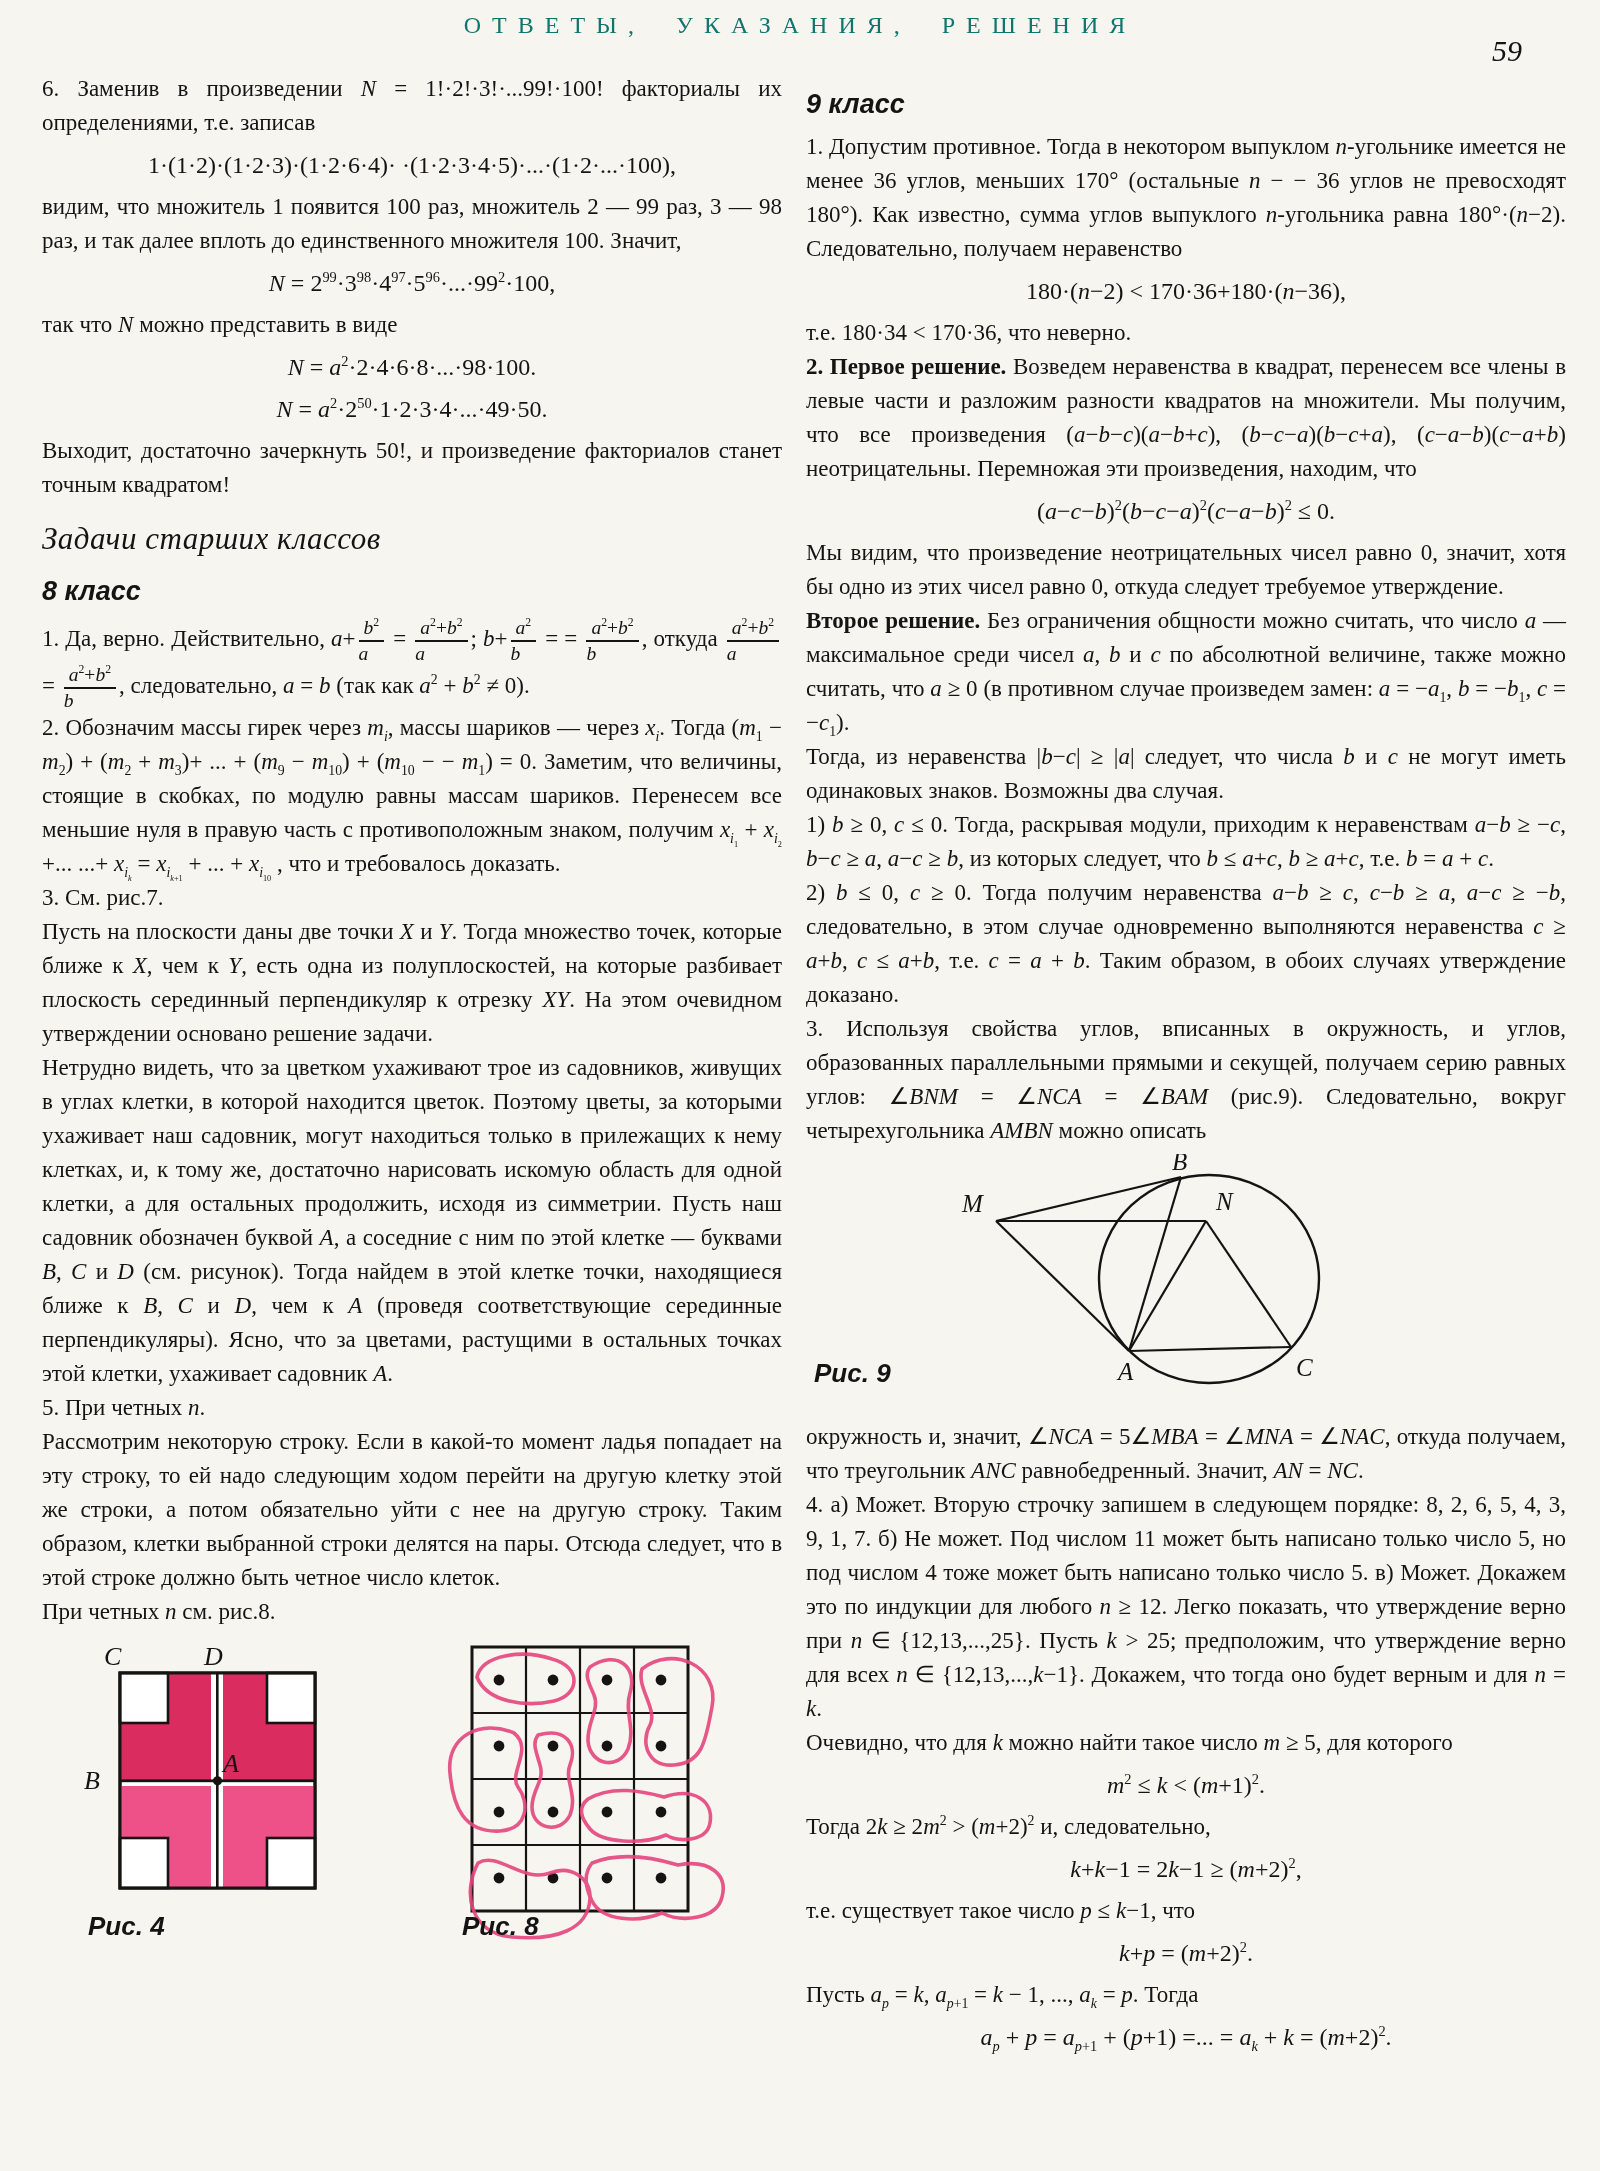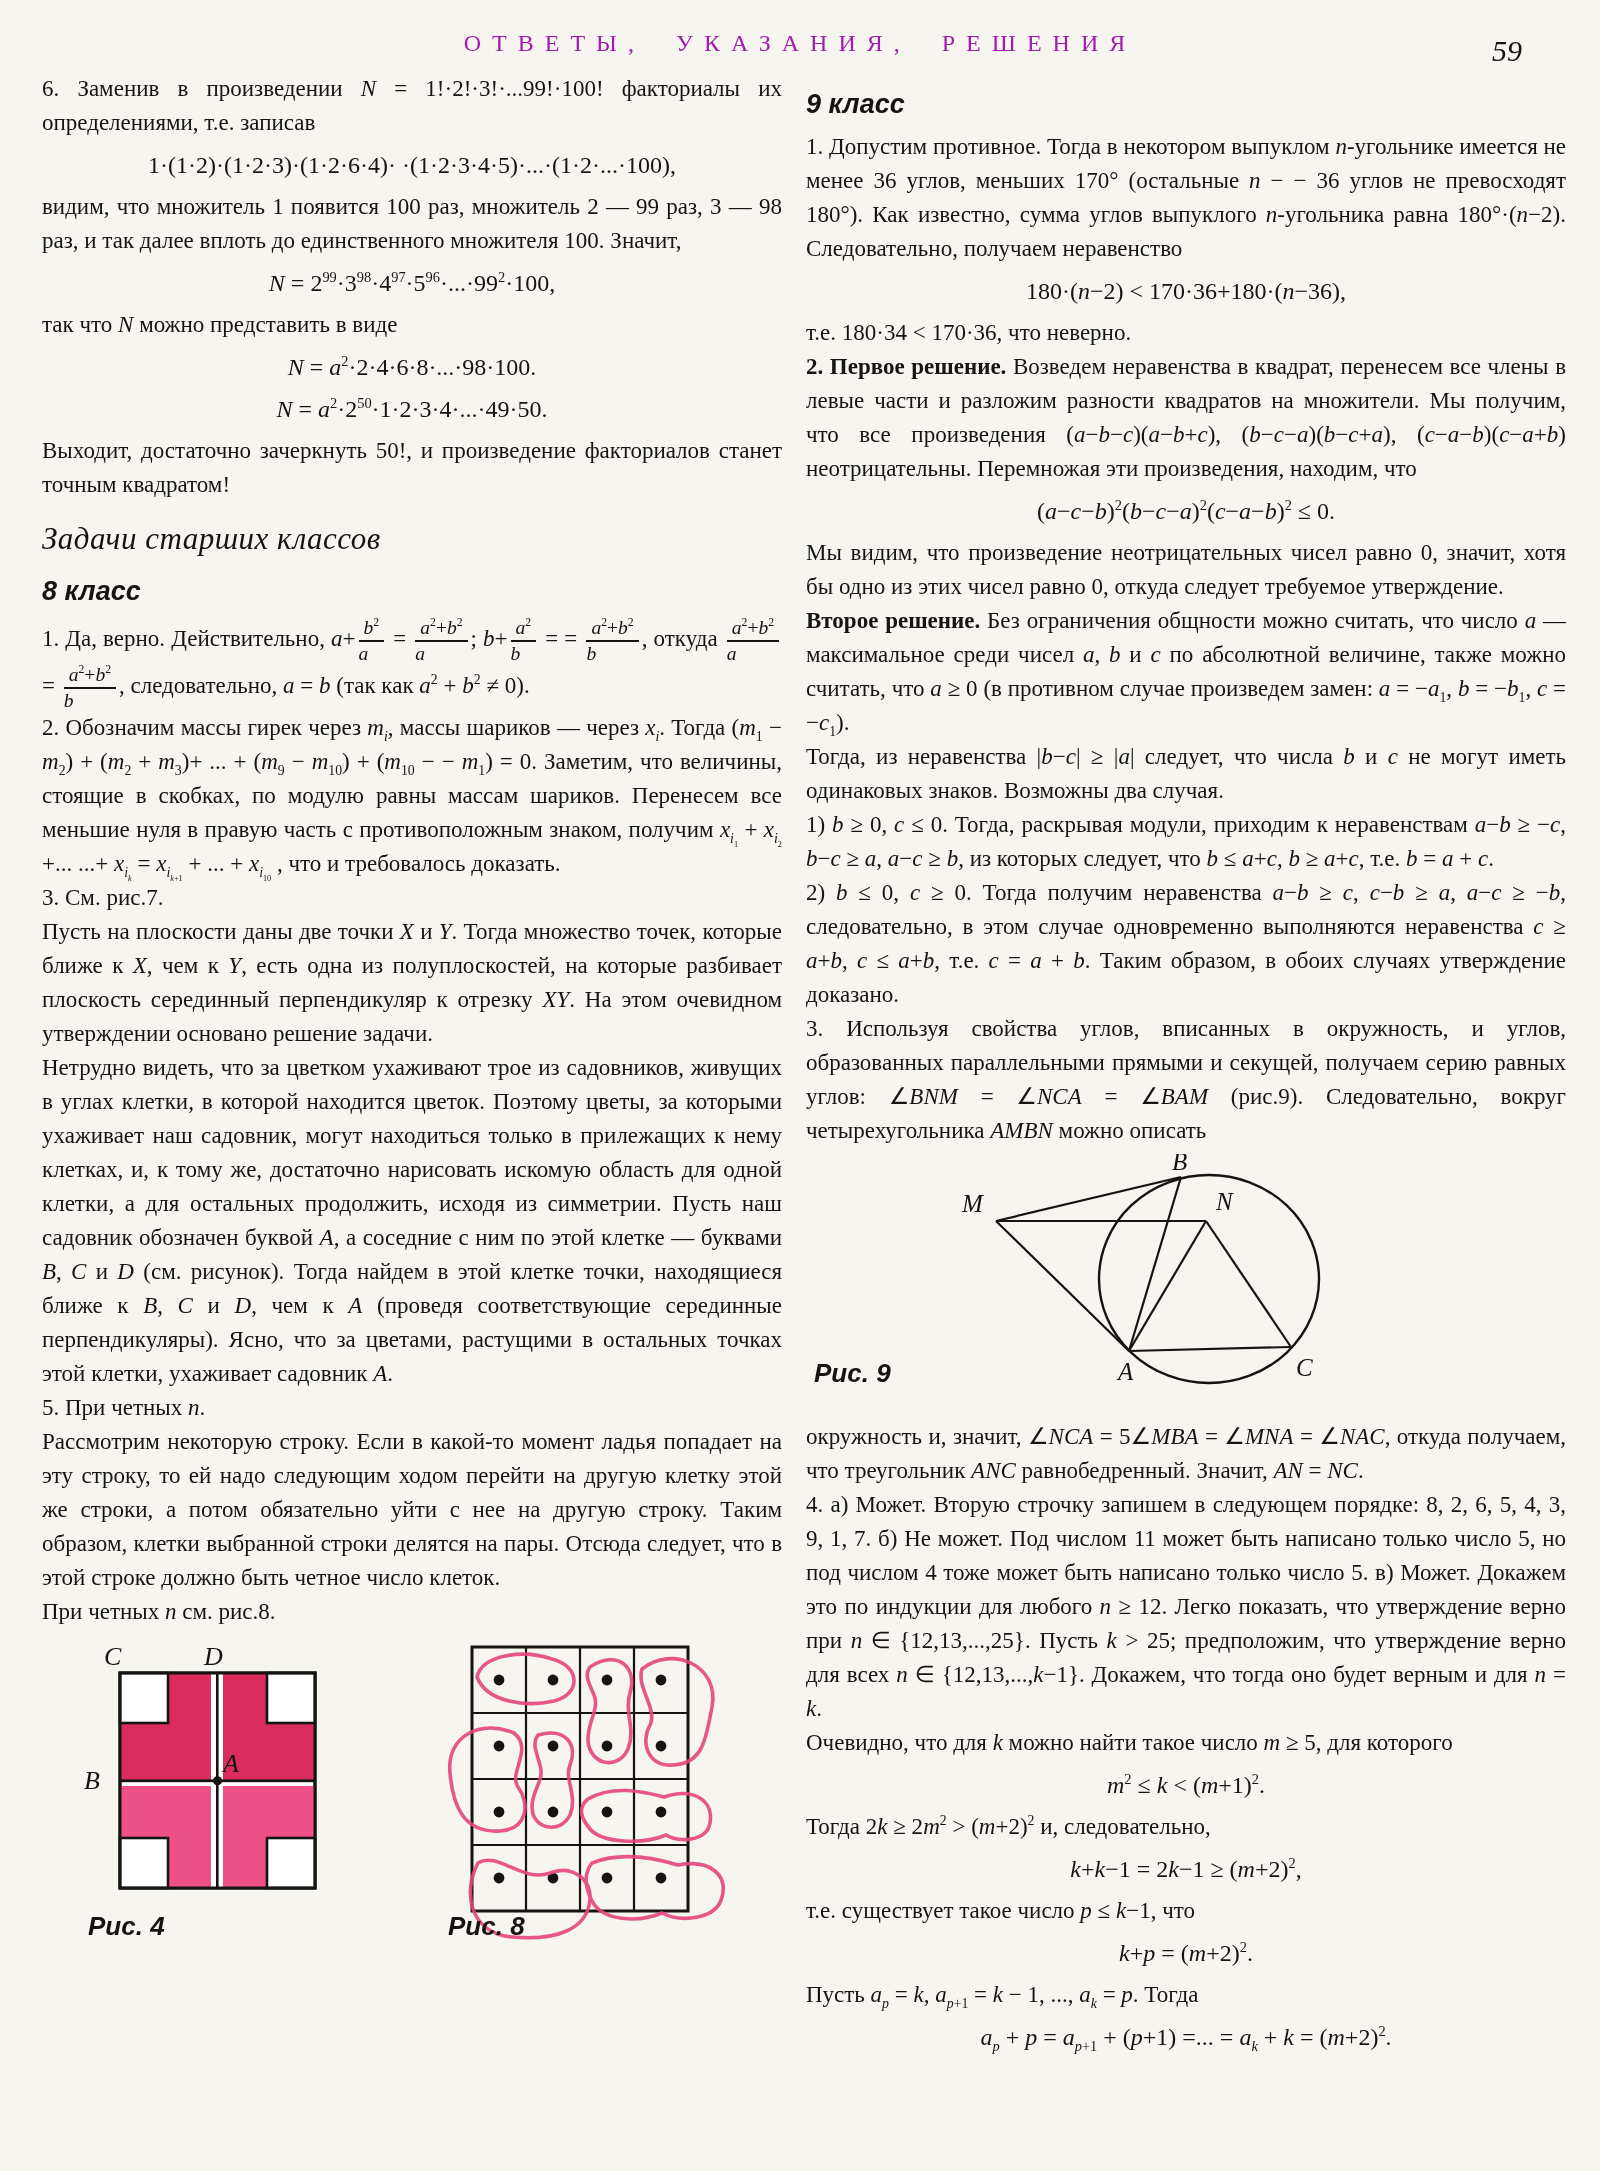--- a/index.html
+++ b/index.html
@@ -1,40 +1,40 @@
 <!DOCTYPE html>
 <html><head>
 <meta charset="utf-8">
 <style>
   html,body{margin:0;padding:0;background:#8a8a8a;}
   .page{position:relative;width:1600px;height:2171px;background:#f7f5f0;overflow:hidden;
         font-family:"Liberation Serif", serif;color:#151413;}
-  .hdr{position:absolute;top:30px;left:0;width:100%;text-align:center;
-       font-size:24px;letter-spacing:11px;word-spacing:14px;color:#a21caf;}
+  .hdr{position:absolute;top:12px;left:0;width:100%;text-align:center;
+       font-size:24px;letter-spacing:11px;word-spacing:14px;color:#0f766e;}
   .pagenum{position:absolute;top:34px;right:78px;font-style:italic;font-size:30px;}
   .col{position:absolute;top:72px;}
   .colL{left:42px;width:740px;}
   .colR{left:806px;width:760px;}
   .p{font-size:23px;line-height:34px;text-align:justify;}
   .f{font-size:24px;line-height:34px;text-align:center;margin:8px 0;}
   .hserif{font-style:italic;font-size:31px;line-height:1.25;margin:18px 0 10px;letter-spacing:.5px;}
   .hsans{font-family:"Liberation Sans",sans-serif;font-style:italic;font-weight:700;
          font-size:27px;line-height:1.2;margin:16px 0 10px;}
   sup{font-size:60%;line-height:0;}
   sub{font-size:60%;line-height:0;}
   .fr{display:inline-block;vertical-align:middle;text-align:left;font-size:85%;line-height:1.1;margin:0 3px;}
   .fr .ft{display:block;border-bottom:2px solid #151413;padding:0 5px 1px;}
   .fr .fb{display:block;padding-top:1px;}
   .figrow{position:relative;height:320px;margin-top:16px;}
   .fig7svg{position:absolute;left:40px;top:0;}
   .fig8svg{position:absolute;left:400px;top:-8px;}
   .figcap{position:absolute;font-family:"Liberation Sans",sans-serif;font-style:italic;
           font-weight:700;font-size:26px;}
   .cap7{left:46px;top:266px;}
-  .cap8{left:406px;top:266px;}
+  .cap8{left:420px;top:266px;}
   .fig9wrap{position:relative;height:262px;margin:6px 0 4px;}
   .fig9svg{position:absolute;left:140px;top:0;}
   .cap9{left:8px;top:204px;}
   .flbl{font-family:"Liberation Serif",serif;font-style:italic;font-size:26px;fill:#151413;}
   .flbl9{font-family:"Liberation Serif",serif;font-style:italic;font-size:25px;fill:#151413;}
 </style>
 </head>
 <body>
 
 <div class="page">

